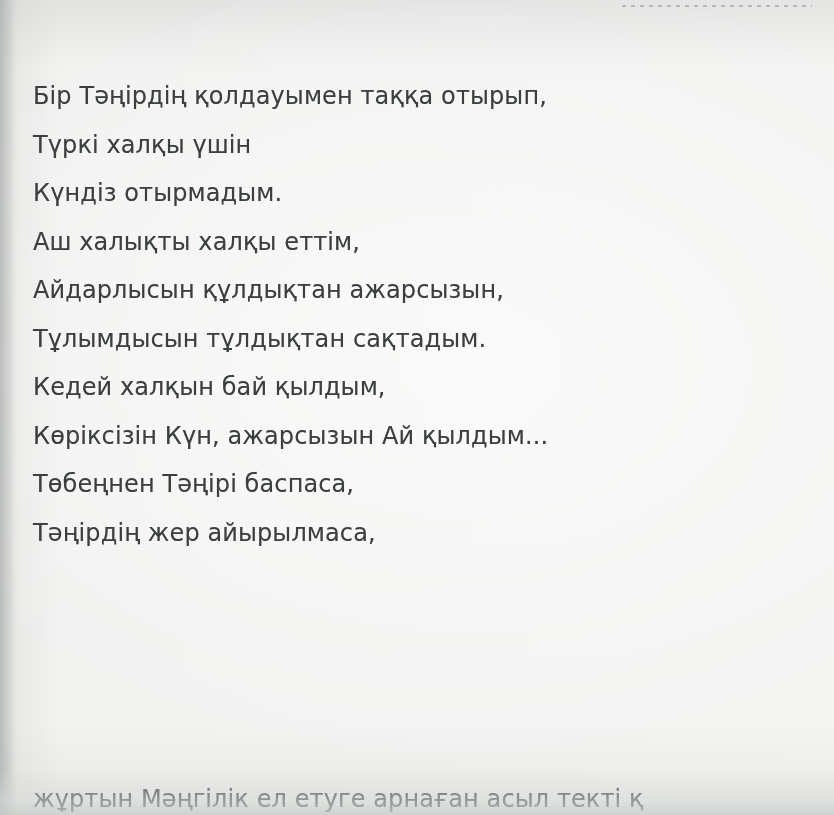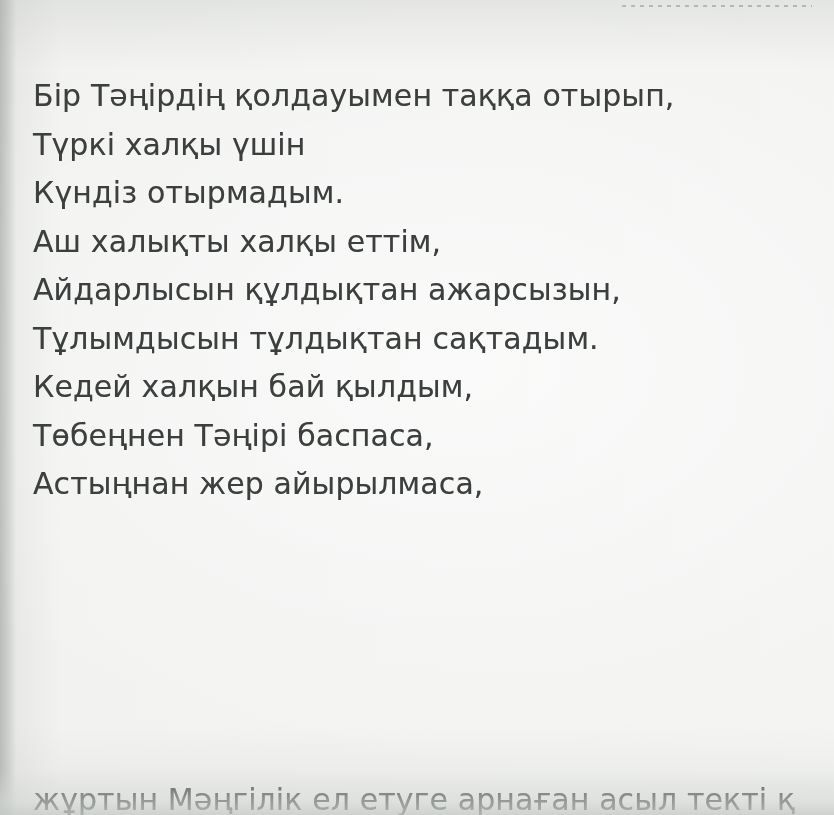--- a/index.html
+++ b/index.html
@@ -50,21 +50,21 @@
 
   #poem {
     position: absolute;
     top: 72px;
     left: 33px;
     right: 14px;
     z-index: 2;
   }
 
   .line {
-    font-size: 30px;
+    font-size: 24px;
     line-height: 48.5px;
     color: #3b3f3e;
     white-space: pre;
     letter-spacing: 0.1px;
     text-shadow: 0 0 0.6px rgba(60,64,63,0.35);
   }
 
   .line.bold {
     font-weight: bold;
     color: #2d3131;
@@ -118,22 +118,23 @@
   <div id="top-rule"></div>
 
   <div id="poem">
     <div class="line">Бір Тәңірдің қолдауымен таққа отырып,</div>
     <div class="line">Түркі халқы үшін</div>
     <div class="line">Күндіз отырмадым.</div>
     <div class="line">Аш халықты халқы еттім,</div>
     <div class="line">Айдарлысын құлдықтан ажарсызын,</div>
     <div class="line">Тұлымдысын тұлдықтан сақтадым.</div>
     <div class="line">Кедей халқын бай қылдым,</div>
+    <div class="line">Көріксізін Күн, ажарсызын Ай қылдым...</div>
     <div class="line">Төбеңнен Тәңірі баспаса,</div>
-    <div class="line">Астыңнан жер айырылмаса,</div>
+    <div class="line">Тәңірдің жер айырылмаса,</div>
   </div>
 
   <div id="clipped-line">
     <div class="line">жұртын Мәңгілік ел етуге арнаған асыл текті қ</div>
   </div>
 
   <div id="bottom-fade"></div>
 </div>
 
 </body></html>

